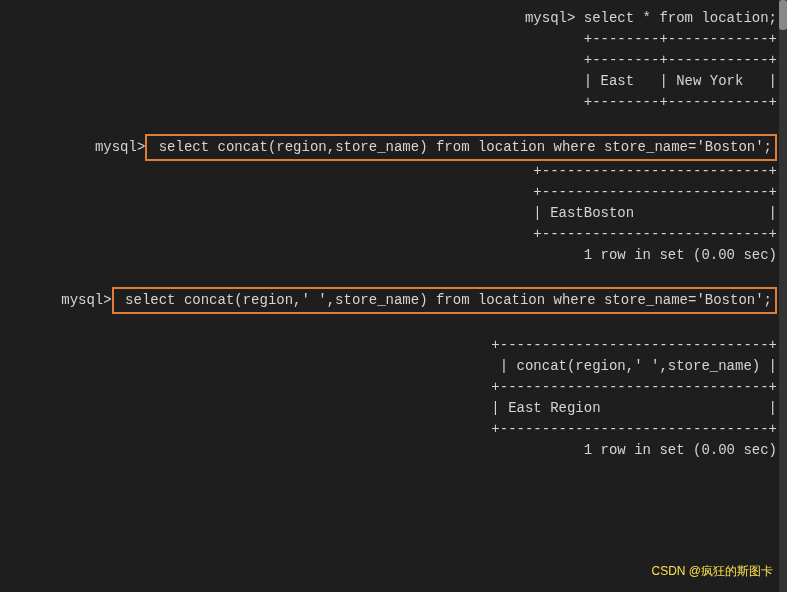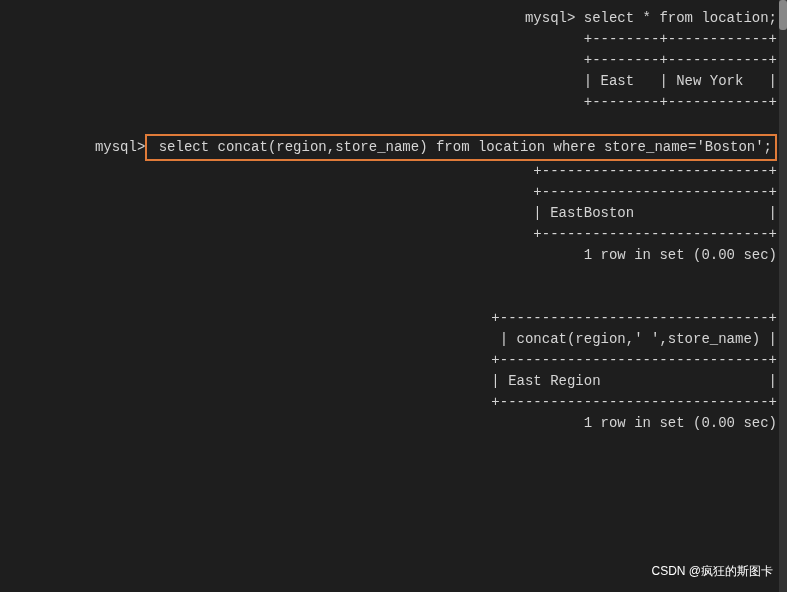--- a/index.html
+++ b/index.html
@@ -37,21 +37,21 @@
       border: 2px solid #e07b39;
       padding: 1px 3px;
       border-radius: 0;
       color: #d4d4d4;
       white-space: pre;
     }
     .watermark {
       position: absolute;
       bottom: 12px;
       right: 14px;
-      color: #ffffff;
+      color: #fde047;
       font-family: Arial, sans-serif;
       font-size: 12px;
       margin-top: 40px;
     }
     .scrollbar {
       position: absolute;
       top: 0;
       right: 0;
       width: 8px;
       height: 592px;
@@ -91,20 +91,21 @@
   <div class="query-line"><span>mysql&gt;</span><span class="boxed-query"> select concat(region,store_name) from location where store_name='Boston';</span></div>
 
   <div class="line">+---------------------------+</div>
   <div class="line">+---------------------------+</div>
   <div class="line">| EastBoston                |</div>
   <div class="line">+---------------------------+</div>
   <div class="line">1 row in set (0.00 sec)</div>
 
   <div class="line">&nbsp;</div>
 
+  <div class="query-line"><span>mysql&gt;</span><span class="boxed-query"> select concat(region,' ',store_name) from location where store_name='Boston';</span></div>
 
   <div class="line">&nbsp;</div>
 
   <div class="line">+--------------------------------+</div>
   <div class="line">| concat(region,' ',store_name) |</div>
   <div class="line">+--------------------------------+</div>
   <div class="line">| East Region                    |</div>
   <div class="line">+--------------------------------+</div>
   <div class="line">1 row in set (0.00 sec)</div>
 

